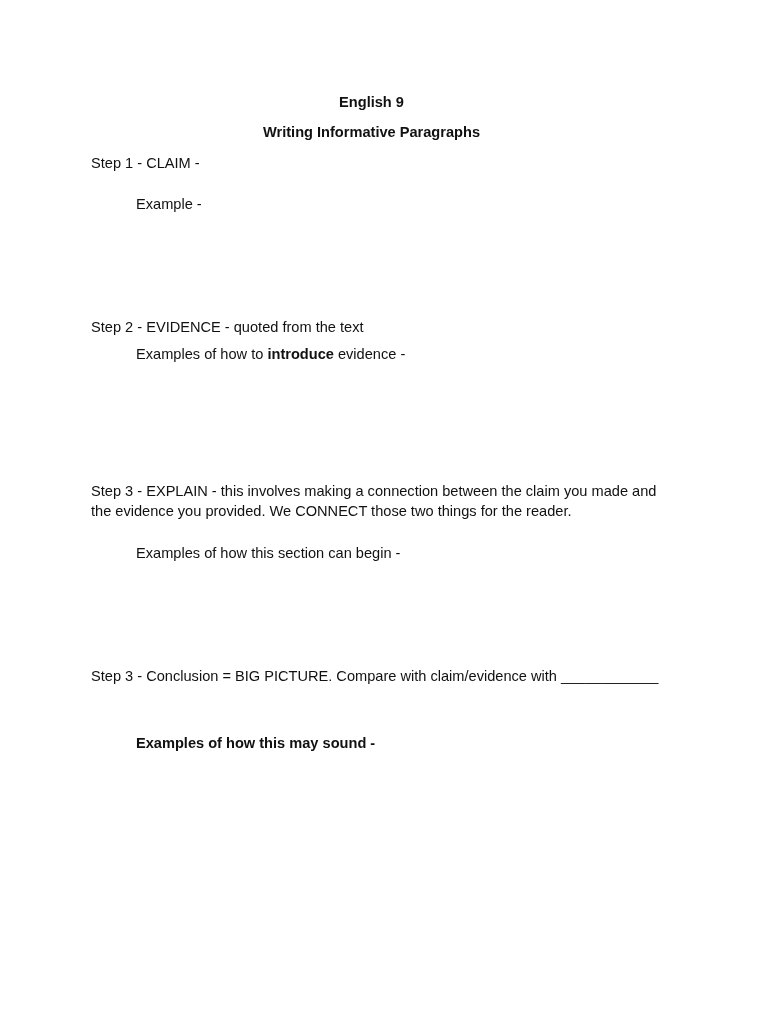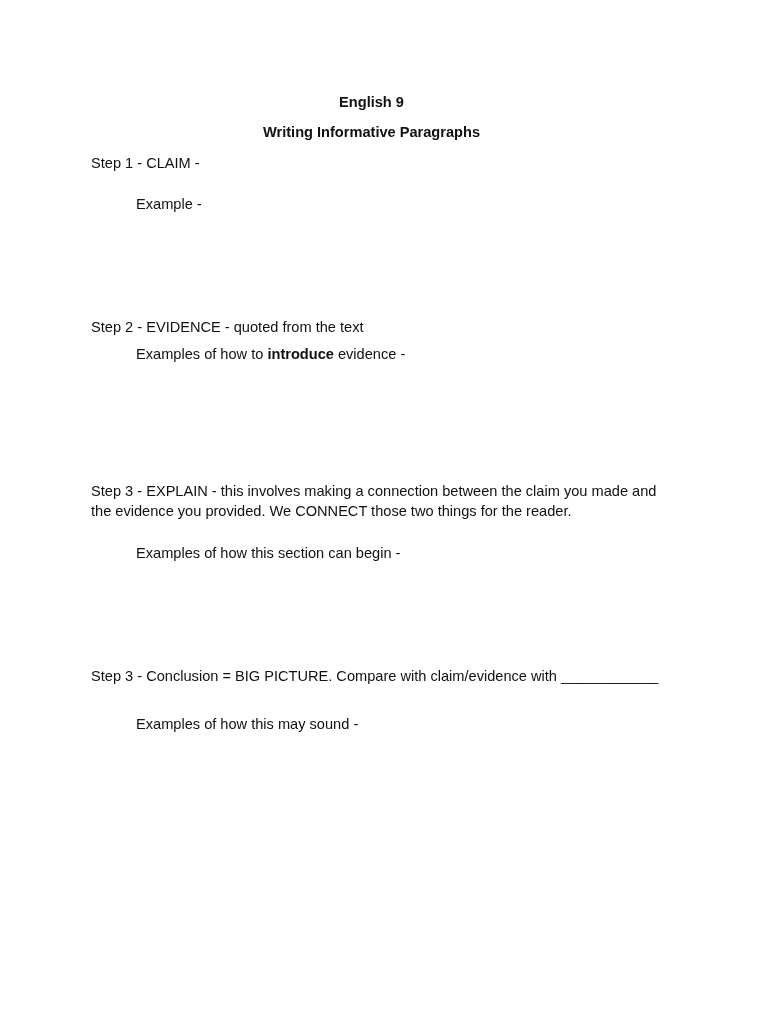--- a/index.html
+++ b/index.html
@@ -67,15 +67,15 @@
 
   <div class="line" style="top:481px;">
     <span class="step-label">Step 3</span><span> - EXPLAIN - this involves making a connection between the claim you made and</span>
   </div>
   <div class="line" style="top:501px;">the evidence you provided. We CONNECT those two things for the reader.</div>
   <div class="line indent" style="top:543px;">Examples of how this section can begin -</div>
 
   <div class="line" style="top:666px;">
     <span class="step-label">Step 3</span><span> - Conclusion = BIG PICTURE. Compare with claim/evidence with </span><span>____________</span>
   </div>
-  <div class="line indent" style="top:714px;">Examples of how this may sound -</div>
+  <div class="line indent" style="top:733px;font-weight:bold;">Examples of how this may sound -</div>
 
 </div>
 
 </body></html>

